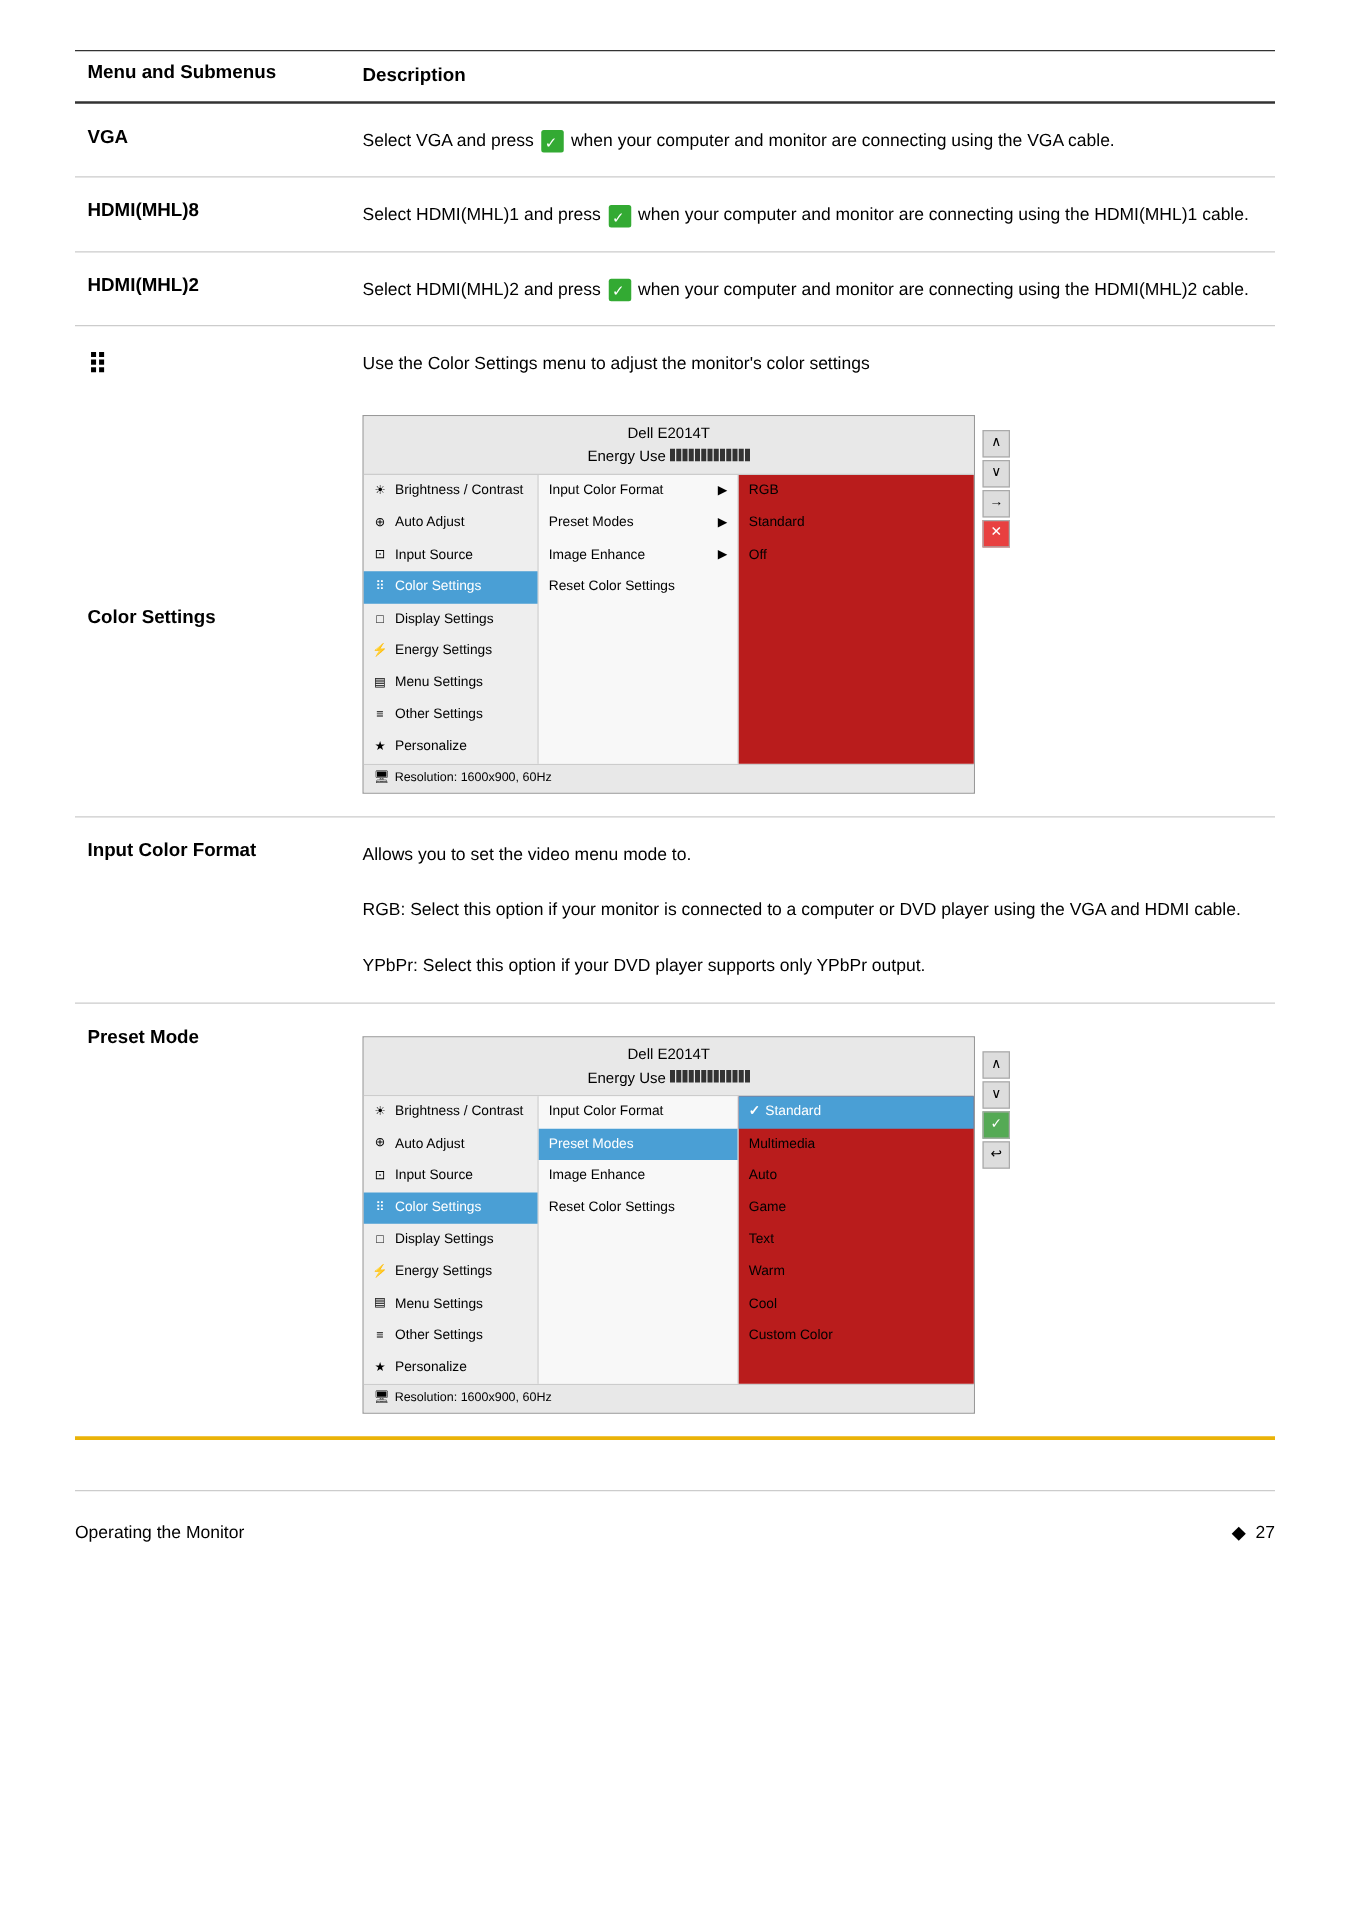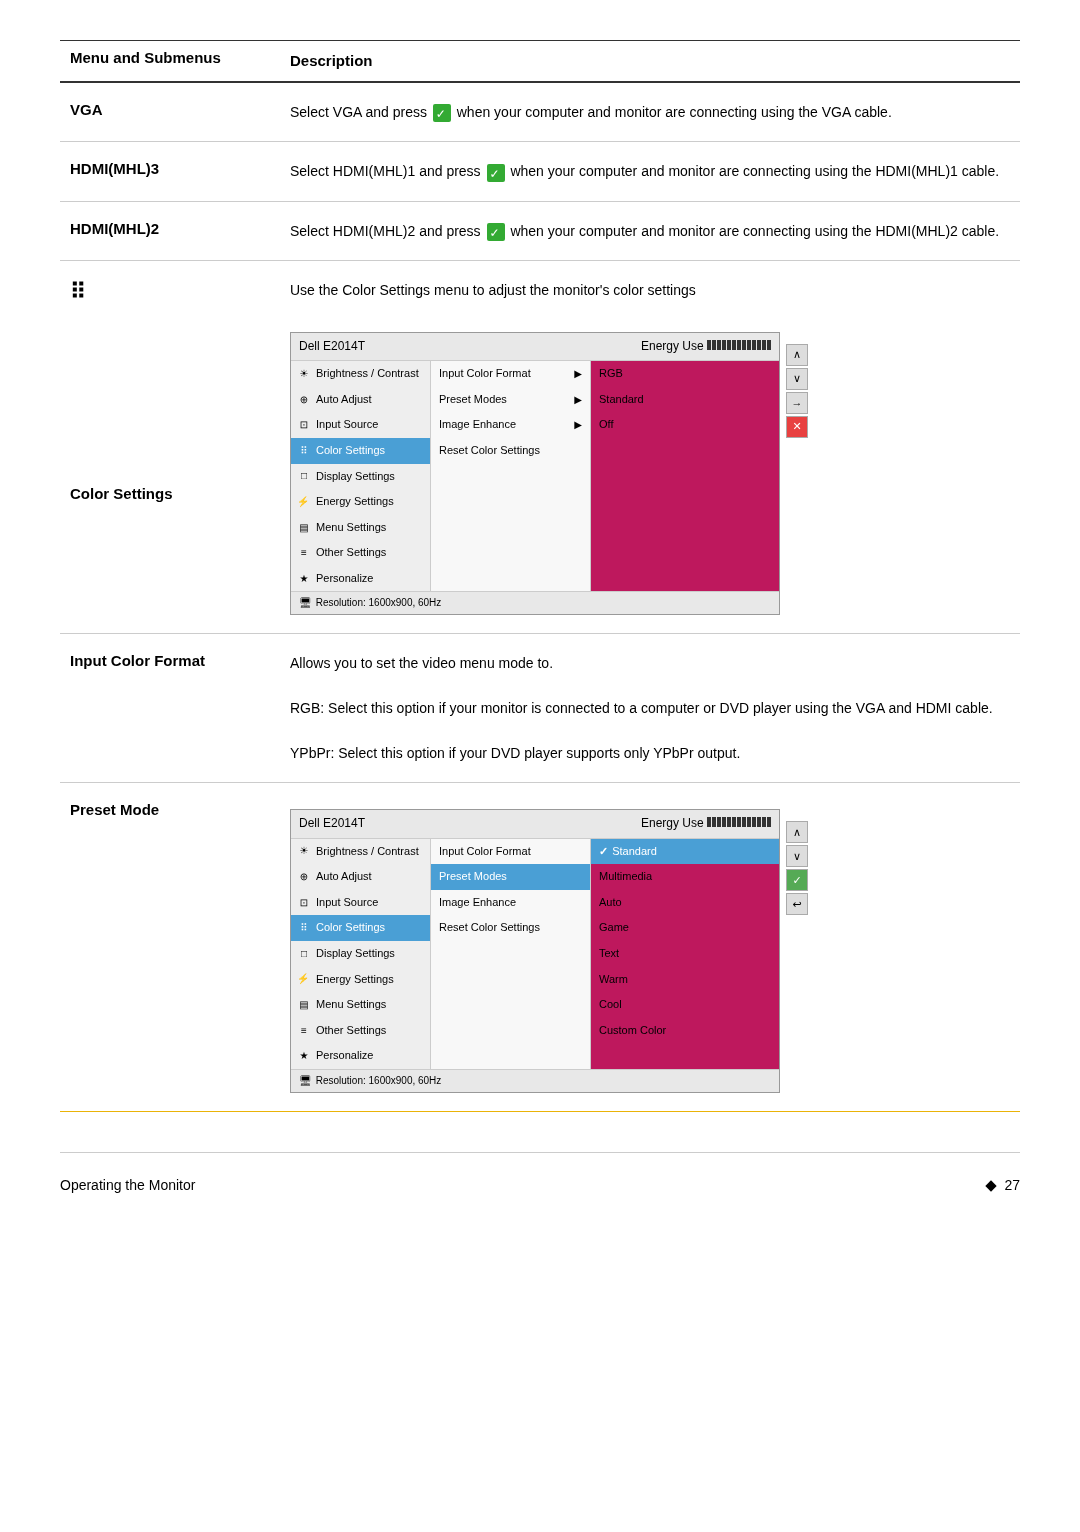--- a/index.html
+++ b/index.html
@@ -16,21 +16,21 @@
       width: 100%;
       border-collapse: collapse;
     }
     .main-table td {
       border-top: 1px solid #ccc;
       padding: 18px 10px;
       vertical-align: top;
       margin-top: 32px;
     }
     .main-table tr:last-child td {
-      border-bottom: 1px solid #eab308;
+      border-bottom: 3px solid #eab308;
     }
     .col-menu {
       width: 220px;
       font-weight: bold;
       font-size: 15px;
       padding-right: 20px;
     }
     .col-desc {
       font-size: 14px;
       line-height: 1.6;
@@ -71,20 +71,21 @@
       position: relative;
     }
     .osd-header {
       background: #e8e8e8;
       padding: 4px 8px;
       display: flex;
       justify-content: space-between;
       align-items: center;
       border-bottom: 1px solid #ccc;
       font-size: 12px;
+      flex-direction: column;
     }
     .osd-energy-bar {
       display: inline-flex;
       gap: 1px;
       align-items: center;
     }
     .osd-energy-bar span {
       display: inline-block;
       width: 4px;
       height: 10px;
@@ -129,21 +130,21 @@
       display: flex;
       justify-content: space-between;
       align-items: center;
     }
     .osd-middle-item.active {
       background: #4a9fd5;
       color: white;
     }
     .osd-right {
       flex: 1;
-      background: #be185d;
+      background: #b91c1c;
     }
     .osd-right-item {
       padding: 4px 8px;
       font-size: 11px;
       display: flex;
       align-items: center;
       gap: 4px;
     }
     .osd-right-item.selected {
       background: #4a9fd5;
@@ -221,21 +222,21 @@
       <span>VGA</span>
     </td>
     <td class="col-desc">
       Select VGA and press <span class="check-icon"></span> when your computer and monitor are connecting using the VGA cable.
     </td>
   </tr>
 
 
   <tr>
     <td class="col-menu">
-      <span>HDMI(MHL)3</span>
+      <span>HDMI(MHL)8</span>
     </td>
     <td class="col-desc">
       Select HDMI(MHL)1 and press <span class="check-icon"></span> when your computer and monitor are connecting using the HDMI(MHL)1 cable.
     </td>
   </tr>
 
   <tr>
     <td class="col-menu">
       <span>HDMI(MHL)2</span>
     </td>

